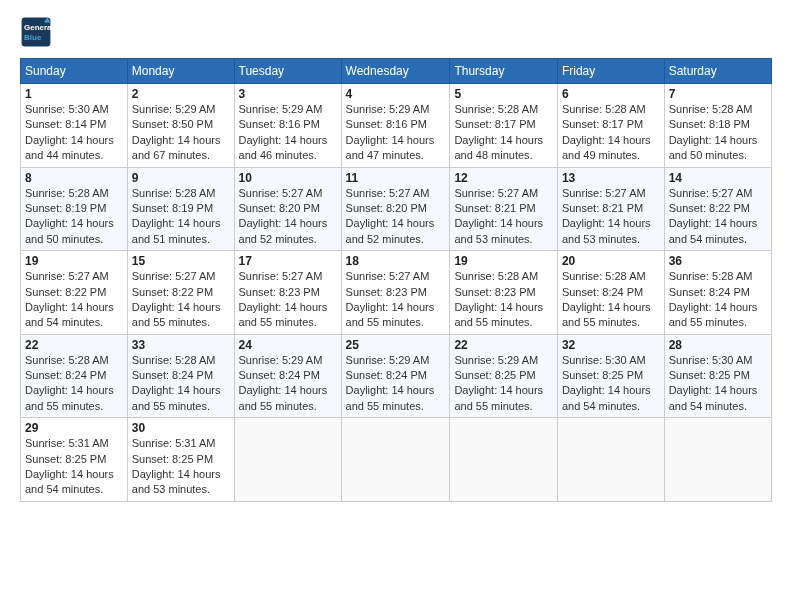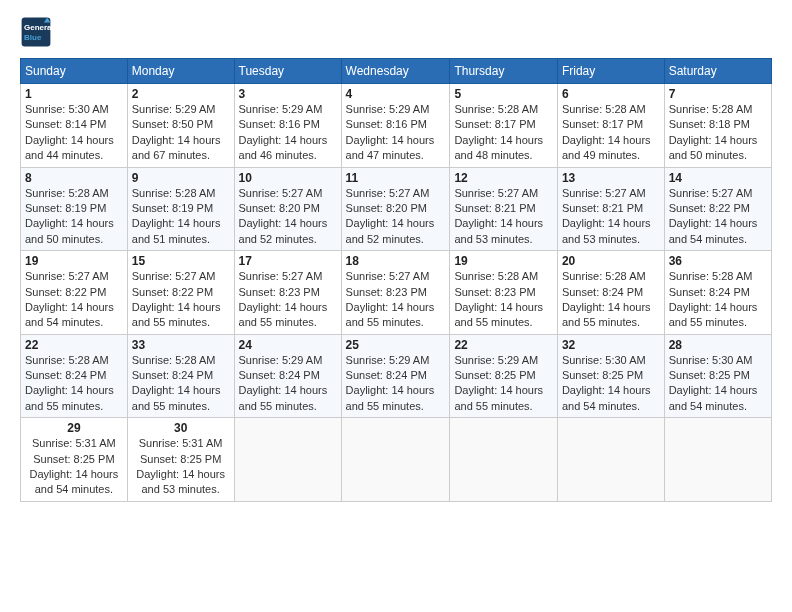--- a/index.html
+++ b/index.html
@@ -78,21 +78,20 @@
     .day-info {
       font-size: 11px;
       color: #333;
       line-height: 1.4;
     }
     .empty-cell {
       background: #f9f9f9 !important;
     }
     .last-row td {
       height: 65px;
-      text-align: center;
     }
   </style>
 </head>
 <body>
 
 <div class="page">
   <div class="header">
     <div class="logo">
       <svg class="logo-icon" viewBox="0 0 40 40">
         <rect x="2" y="2" width="36" height="36" rx="4" fill="#1a3a5c"></rect>

